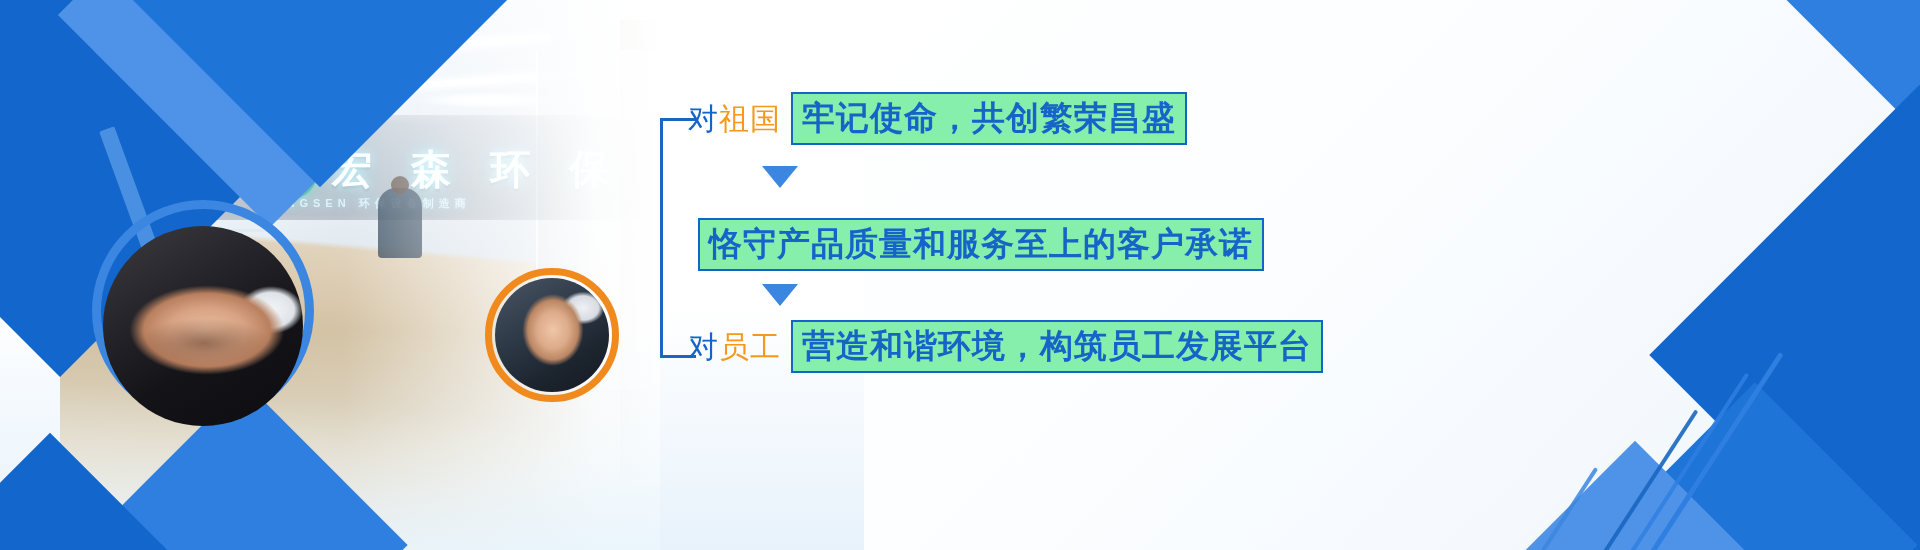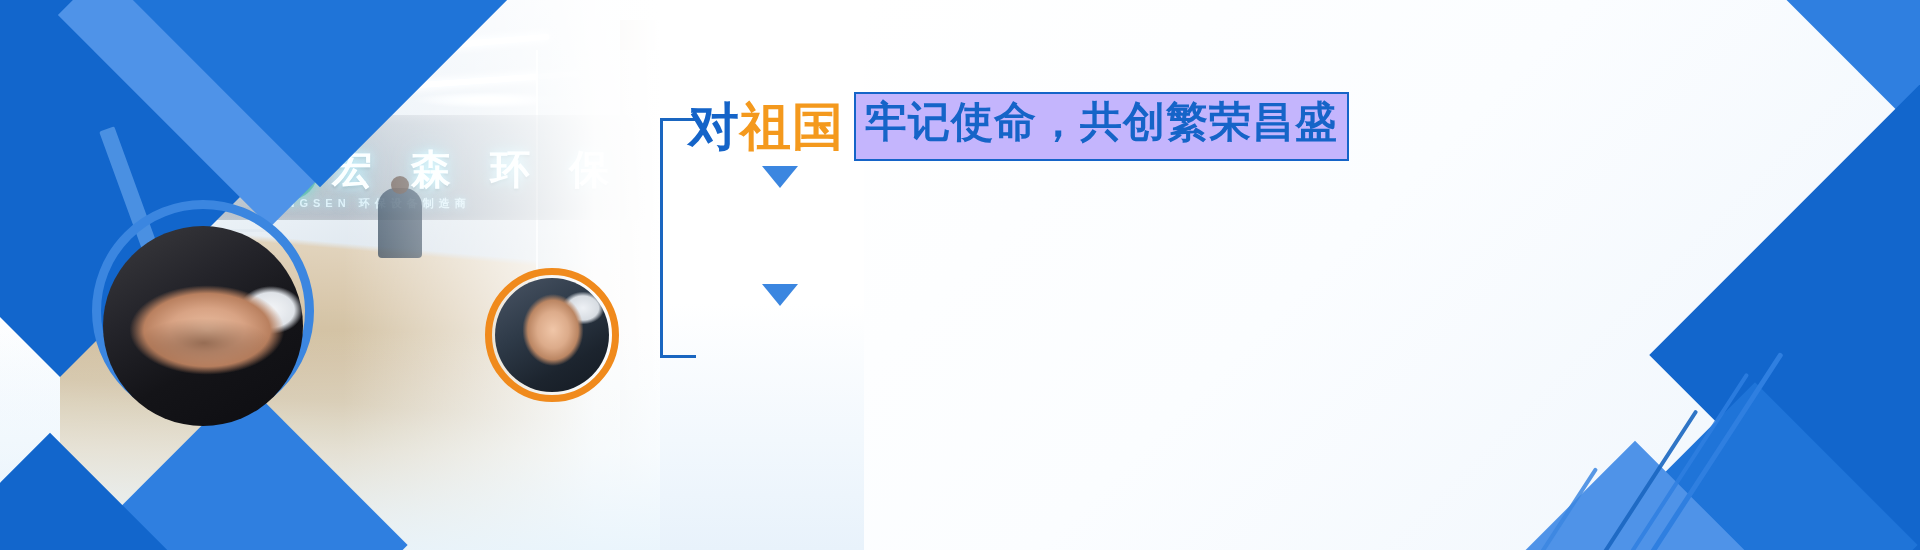--- a/index.html
+++ b/index.html
@@ -243,33 +243,33 @@
   .row {
     position:absolute; left:28px;
     display:flex; align-items:center;
     white-space:nowrap;
   }
   .row-1 { top:92px; }
   .row-2 { top:218px; }
   .row-3 { top:320px; }
 
   .head {
-    font-size:51px; font-weight:700; letter-spacing:1px;
+    font-size:30px; font-weight:400; letter-spacing:1px;
     line-height:1;
   }
   .head .b { color:#1564c8; }
   .head .o { color:#f4991d; }
 
   .boxed {
     margin-left:10px;
-    font-size:42px; font-weight:700; color:#1564c8;
+    font-size:33px; font-weight:700; color:#1564c8;
     letter-spacing:1px;
-    background:#c4b5fd;
+    background:#86efac;
     border:2px solid #1564c8;
-    padding:7px 9px 16px 9px;
+    padding:7px 9px 9px 9px;
     line-height:1;
   }
 
   .arrow {
     position:absolute;
     width:0; height:0;
     border-left:18px solid transparent;
     border-right:18px solid transparent;
     border-top:22px solid #3b86e0;
   }
@@ -339,19 +339,24 @@
     <div class="bracket"></div>
 
     <div class="row row-1">
       <div class="head"><span class="b">对</span><span class="o">祖国</span></div>
       <div class="boxed">牢记使命，共创繁荣昌盛</div>
     </div>
 
     <div class="arrow arrow-1"></div>
 
     <div class="row row-2">
+      <div class="boxed">恪守产品质量和服务至上的客户承诺</div>
     </div>
 
     <div class="arrow arrow-2"></div>
 
+    <div class="row row-3">
+      <div class="head"><span class="b">对</span><span class="o">员工</span></div>
+      <div class="boxed">营造和谐环境，构筑员工发展平台</div>
+    </div>
 
   </div>
 </div>
 
 </body></html>

